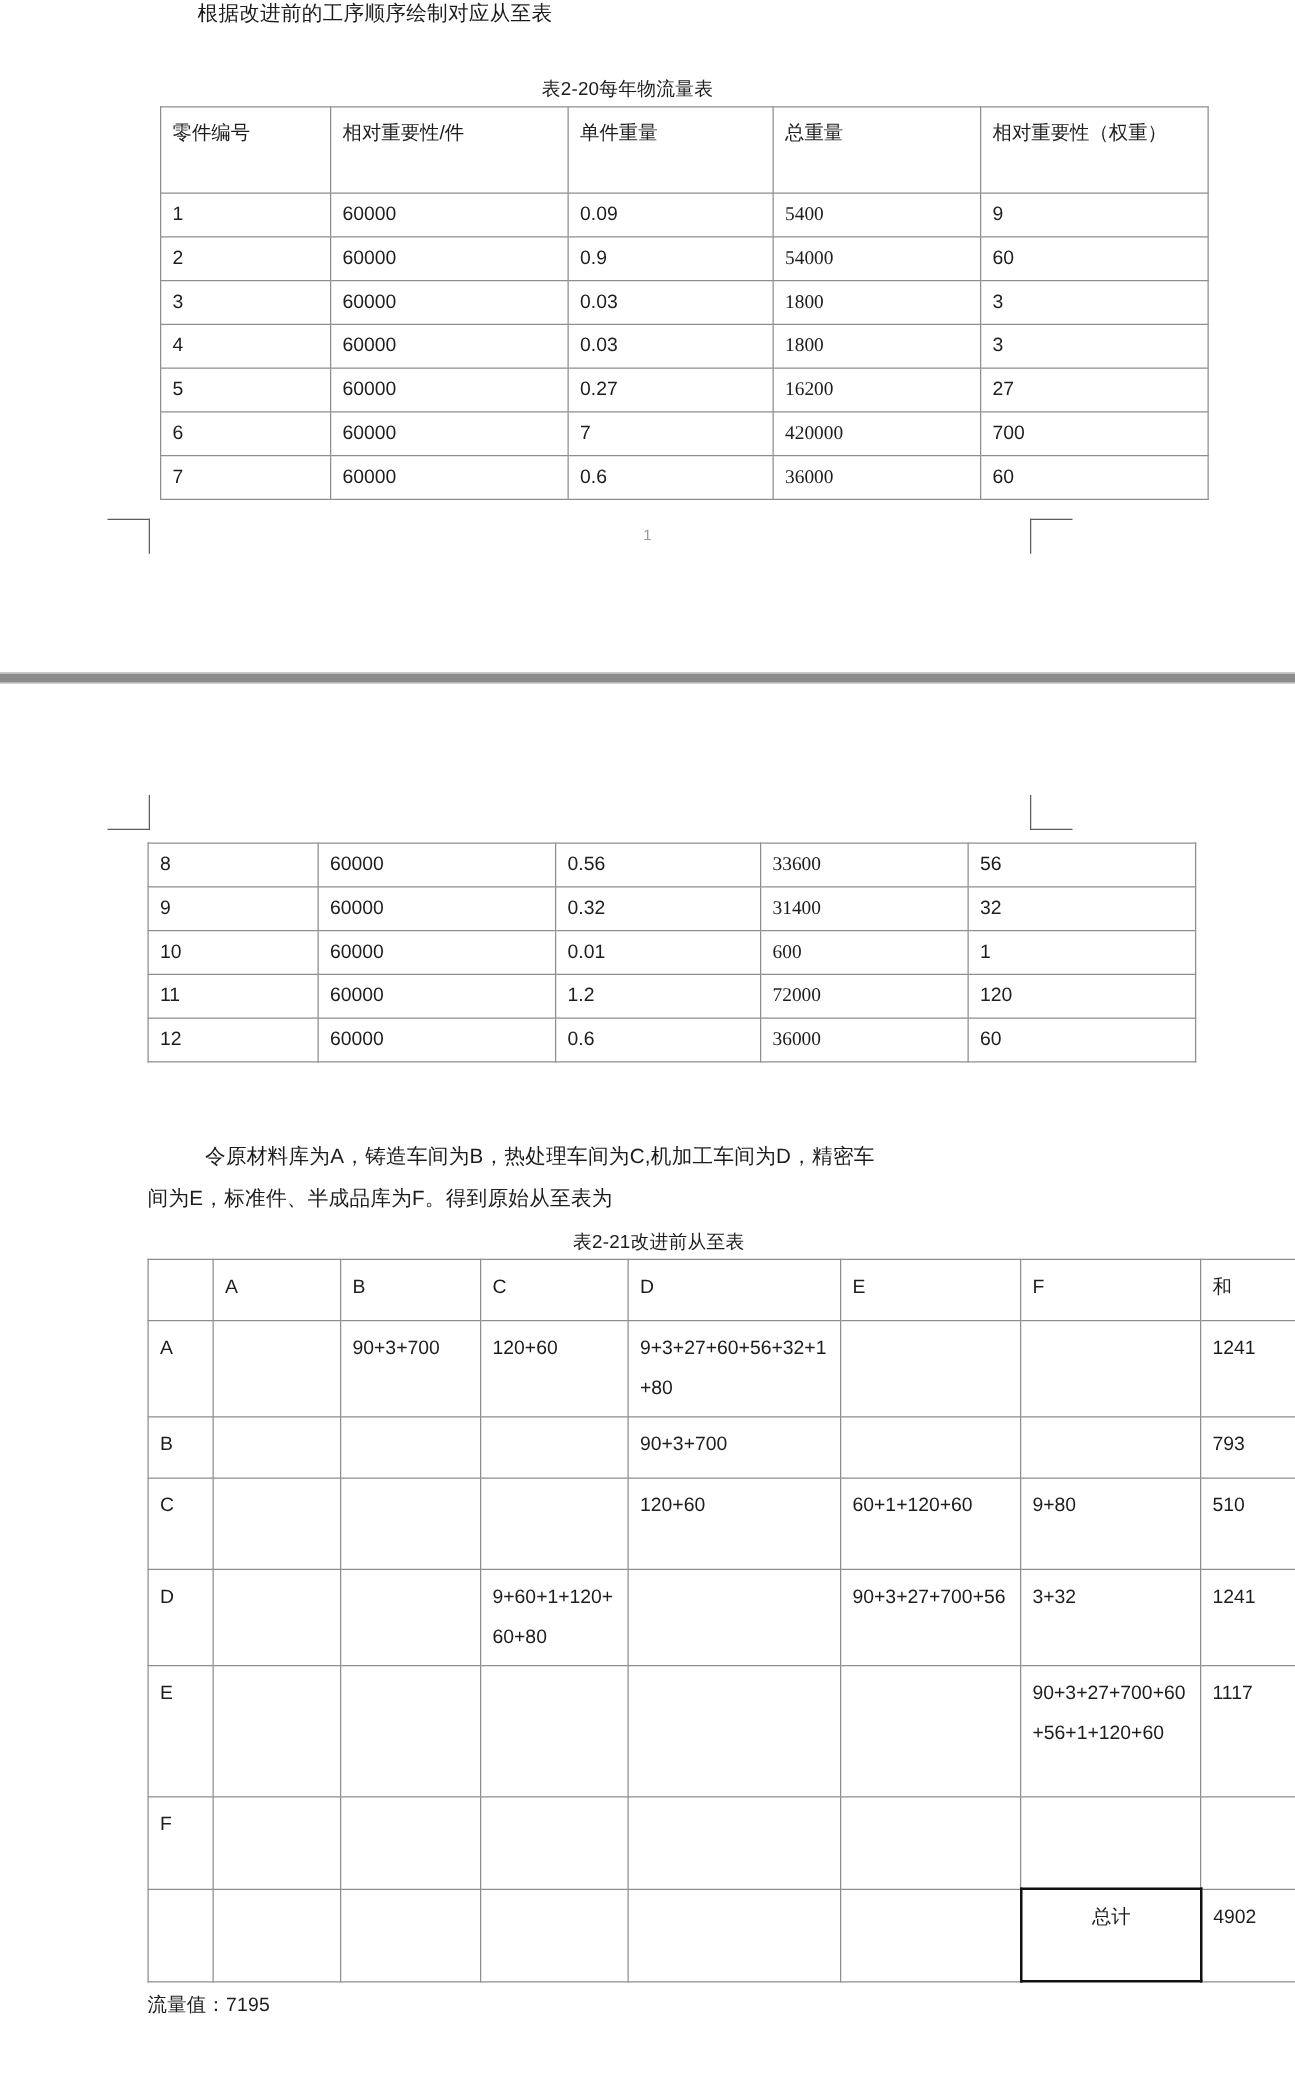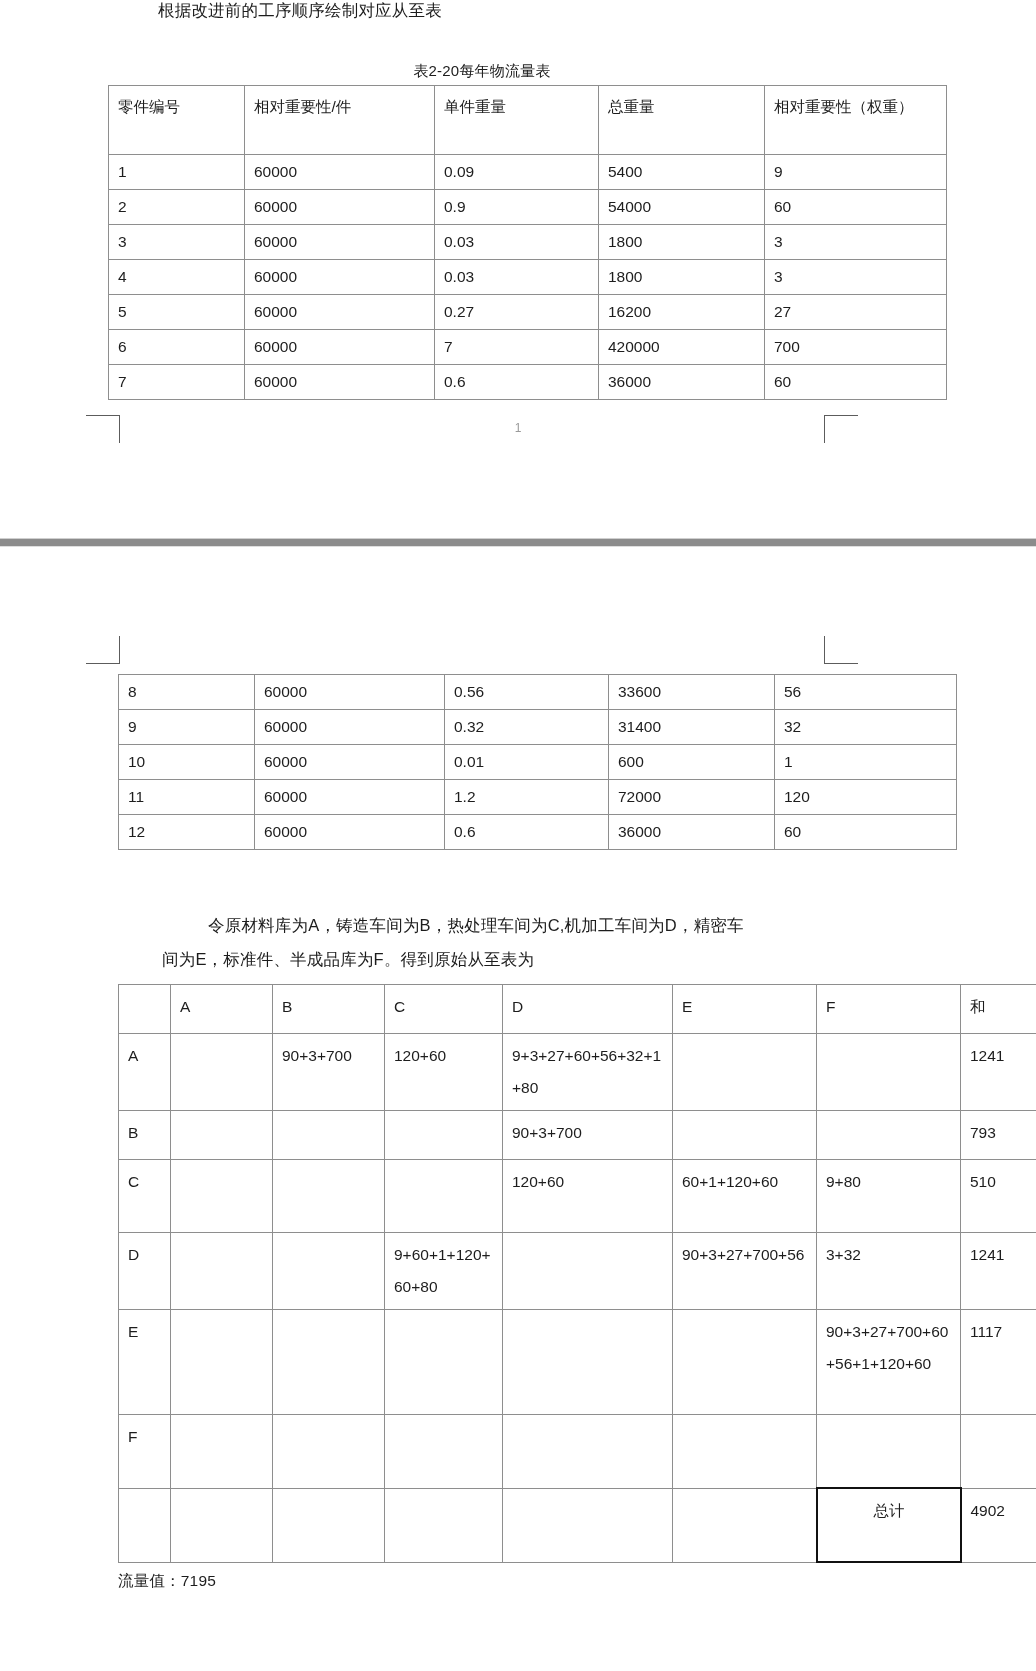--- a/index.html
+++ b/index.html
@@ -34,21 +34,20 @@
     font-size: 15px;
     color: #1d1d1d;
     margin: 0 0 4px 0;
     letter-spacing: 0.2px;
   }
   .para {
     font-size: 16.5px;
     line-height: 34px;
     color: #1c1c1c;
     letter-spacing: 0.2px;
-    margin-left: 44px;
   }
   .para .indent { display: inline-block; width: 46px; }
 
   
   table {
     border-collapse: collapse;
     table-layout: fixed;
     font-size: 15.5px;
     color: #1d1d1d;
   }
@@ -60,21 +59,21 @@
     font-weight: normal;
     line-height: 22px;
     word-break: break-all;
   }
 
   
   .flow-table { width: 748px; }
   .flow-table th.c0, .flow-table td.c0 { width: 118px; }
   .flow-table th.c1, .flow-table td.c1 { width: 172px; }
   .flow-table th.c2, .flow-table td.c2 { width: 146px; }
-  .flow-table th.c3, .flow-table td.c3 { width: 148px; }
+  .flow-table th.c3, .flow-table td.c3 { width: 148px; font-family: Liberation Serif, serif; }
   .flow-table th.c4, .flow-table td.c4 { width: 164px; }
   .flow-table thead td { height: 56px; line-height: 29px; }
   .flow-table tbody td { height: 21px; }
 
   
   .matrix-table { width: 818px; }
   .matrix-table td.m0 { width: 34px; }
   .matrix-table td.m1 { width: 84px; }
   .matrix-table td.m2 { width: 94px; }
   .matrix-table td.m3 { width: 100px; }
@@ -129,21 +128,21 @@
     letter-spacing: 0.2px;
   }
 </style>
 </head>
 <body>
 
 <div class="page" style="padding-top:2px;">
 
   <div class="heading-line" style="left:158px; top:0px;">根据改进前的工序顺序绘制对应从至表</div>
 
-  <div style="position:absolute; left:108px; top:62px; width:800px;">
+  <div style="position:absolute; left:128px; top:62px; width:800px;">
     <div class="table-caption" style="width:748px;">表2-20每年物流量表</div>
 
     <table class="flow-table">
       <thead>
         <tr>
           <td class="c0">零件编号</td>
           <td class="c1">相对重要性/件</td>
           <td class="c2">单件重量</td>
           <td class="c3">总重量</td>
           <td class="c4">相对重要性（权重）</td>
@@ -277,20 +276,21 @@
   </div>
 
   <div style="position:absolute; left:118px; top:272px; width:790px;">
     <div class="para">
       <span class="indent"></span><span>令原材料库为A，铸造车间为B，热处理车间为C,机加工车间为D，精密车</span><br>
       <span>间为E，标准件、半成品库为F。得到原始从至表为</span>
     </div>
   </div>
 
   <div style="position:absolute; left:118px; top:348px;">
+    <div class="table-caption" style="width:818px;">表2-21改进前从至表</div>
 
     <table class="matrix-table">
       <tbody>
         <tr class="hdr">
           <td class="m0"></td>
           <td class="m1">A</td>
           <td class="m2">B</td>
           <td class="m3">C</td>
           <td class="m4">D</td>
           <td class="m5">E</td>

